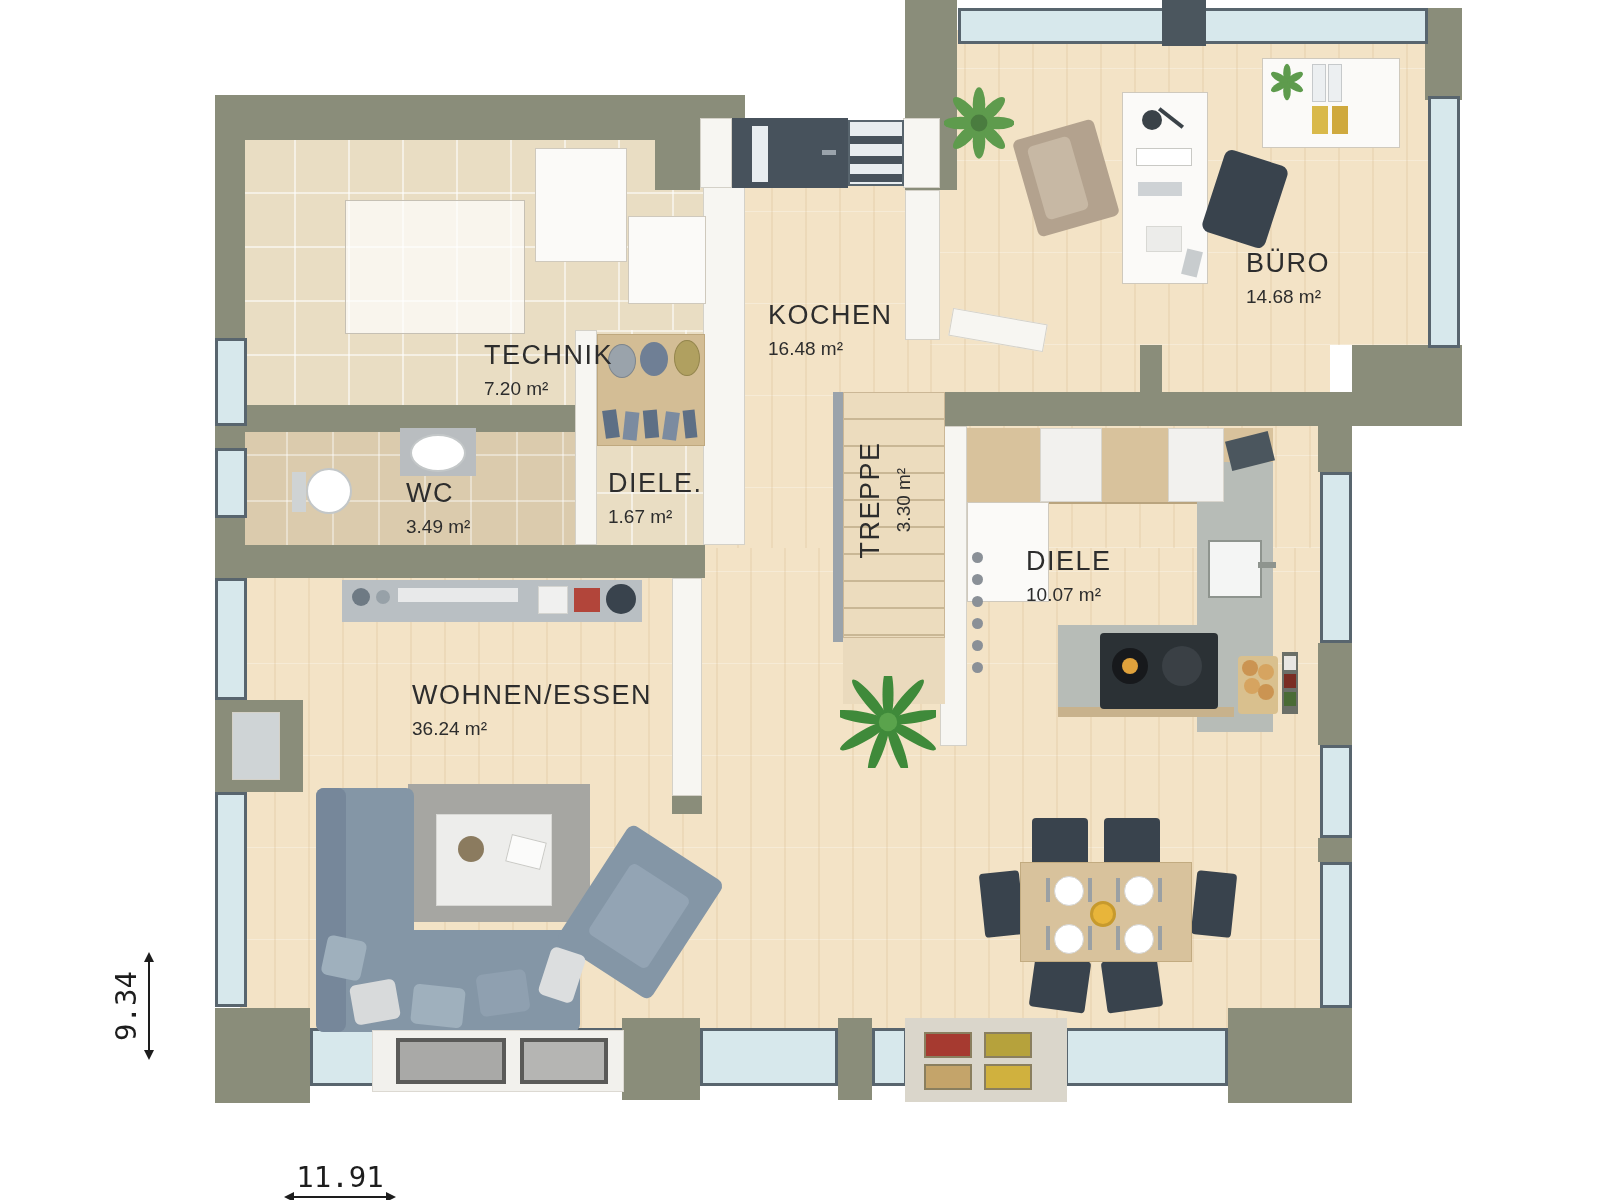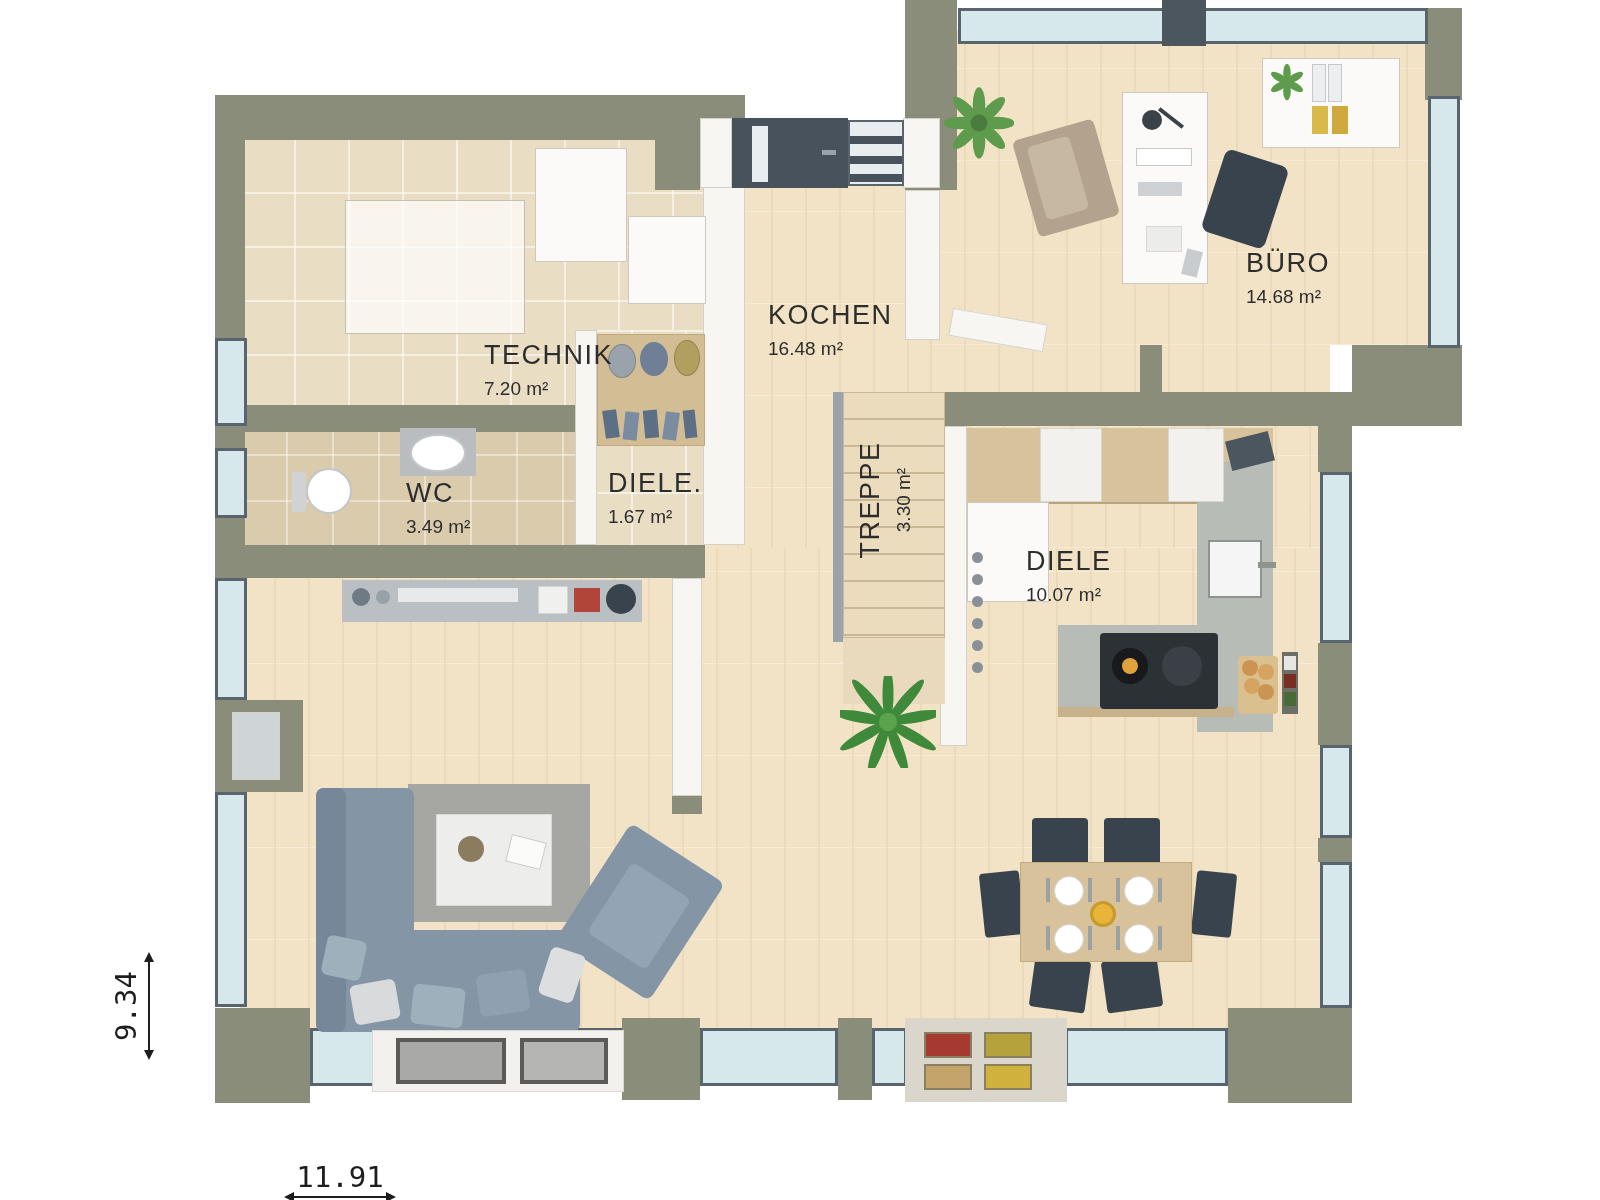--- a/index.html
+++ b/index.html
@@ -292,20 +292,24 @@
     <div class="room-area">3.30 m²</div>
   </div>
   <div class="abs room-label" style="left:1246px;top:248px;">
     <div class="room-name">BÜRO</div>
     <div class="room-area">14.68 m²</div>
   </div>
   <div class="abs room-label" style="left:1026px;top:546px;">
     <div class="room-name">DIELE</div>
     <div class="room-area">10.07 m²</div>
   </div>
+  <div class="abs room-label" style="left:412px;top:680px;">
+    <div class="room-name">WOHNEN/ESSEN</div>
+    <div class="room-area">36.24 m²</div>
+  </div>
 
   <div class="abs dim" style="left:82px;top:988px;width:90px;height:36px;text-align:center;transform:rotate(-90deg);">9.34</div>
   <div class="abs dimline" style="left:148px;top:960px;width:2px;height:92px;"></div>
   <div class="abs tri" style="left:144px;top:952px;border-left:5px solid transparent;border-right:5px solid transparent;border-bottom:10px solid #1d1d1d;"></div>
   <div class="abs tri" style="left:144px;top:1050px;border-left:5px solid transparent;border-right:5px solid transparent;border-top:10px solid #1d1d1d;"></div>
 
   <div class="abs dim" style="left:292px;top:1160px;width:96px;text-align:center;">11.91</div>
   <div class="abs dimline" style="left:292px;top:1196px;width:94px;height:2px;"></div>
   <div class="abs tri" style="left:284px;top:1192px;border-top:5px solid transparent;border-bottom:5px solid transparent;border-right:10px solid #1d1d1d;"></div>
   <div class="abs tri" style="left:386px;top:1192px;border-top:5px solid transparent;border-bottom:5px solid transparent;border-left:10px solid #1d1d1d;"></div>

